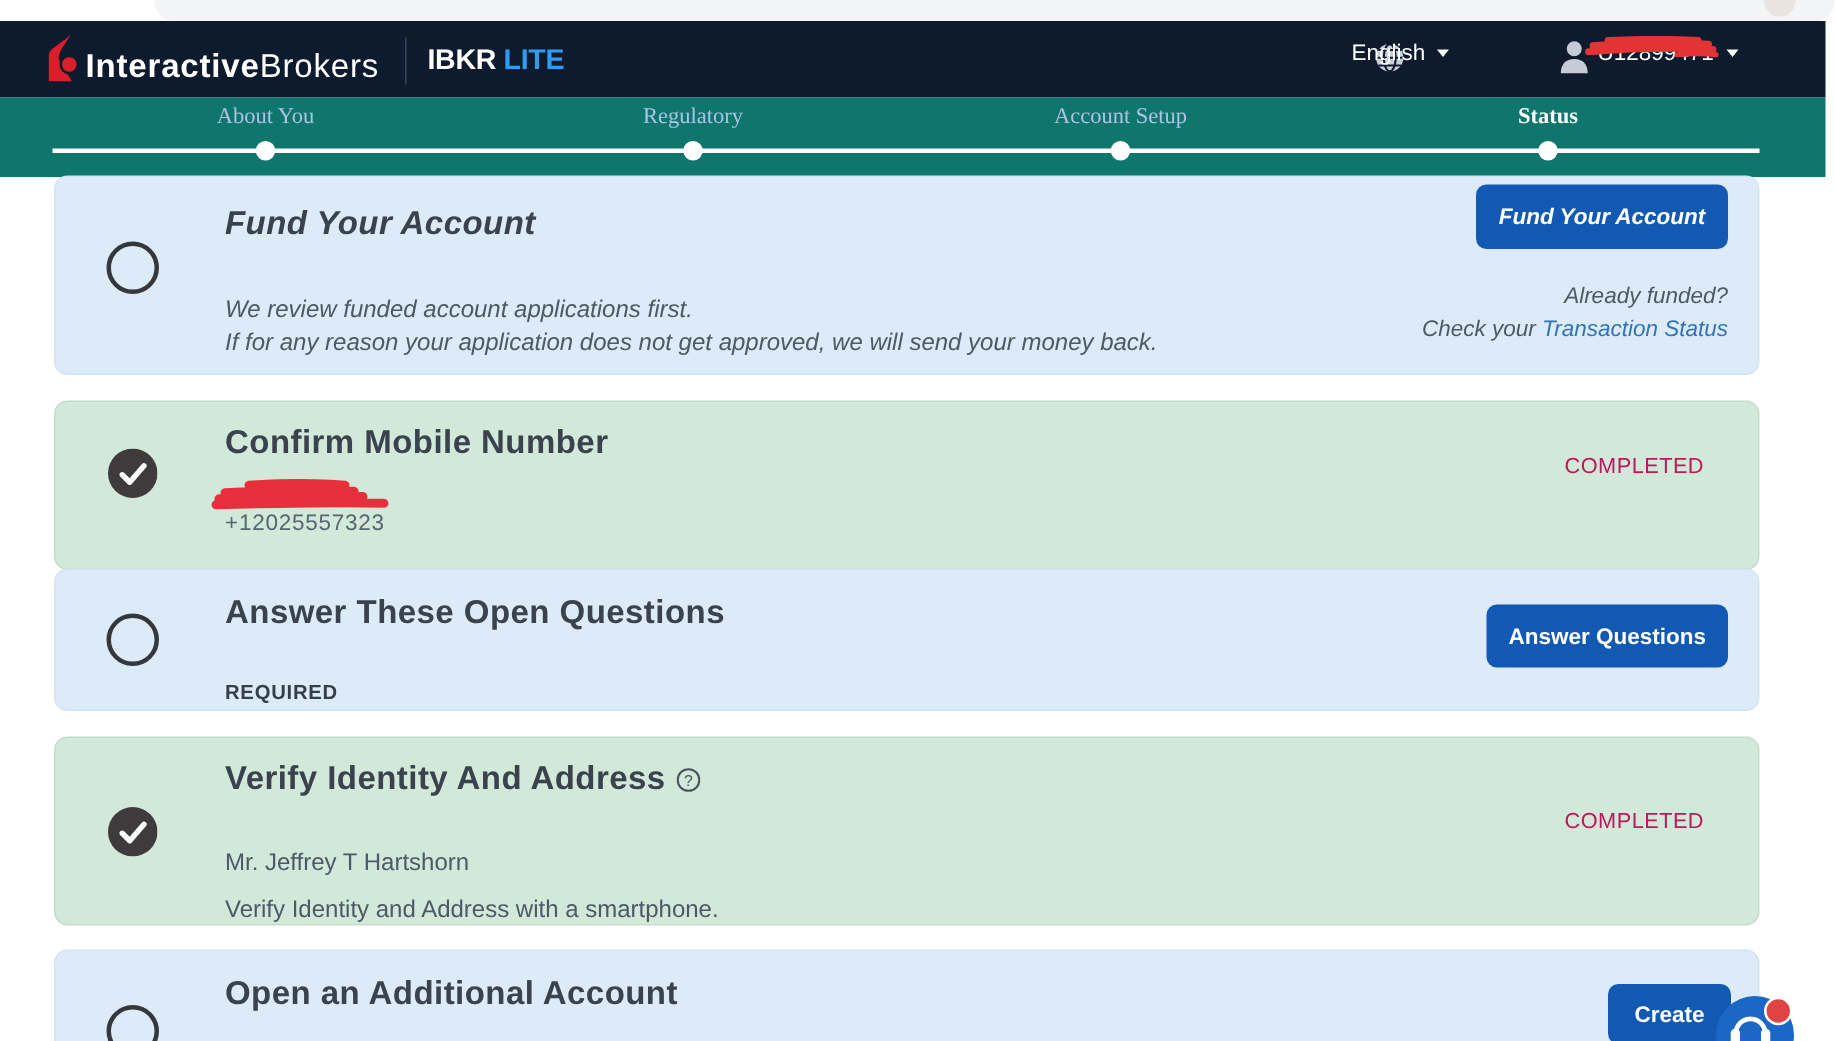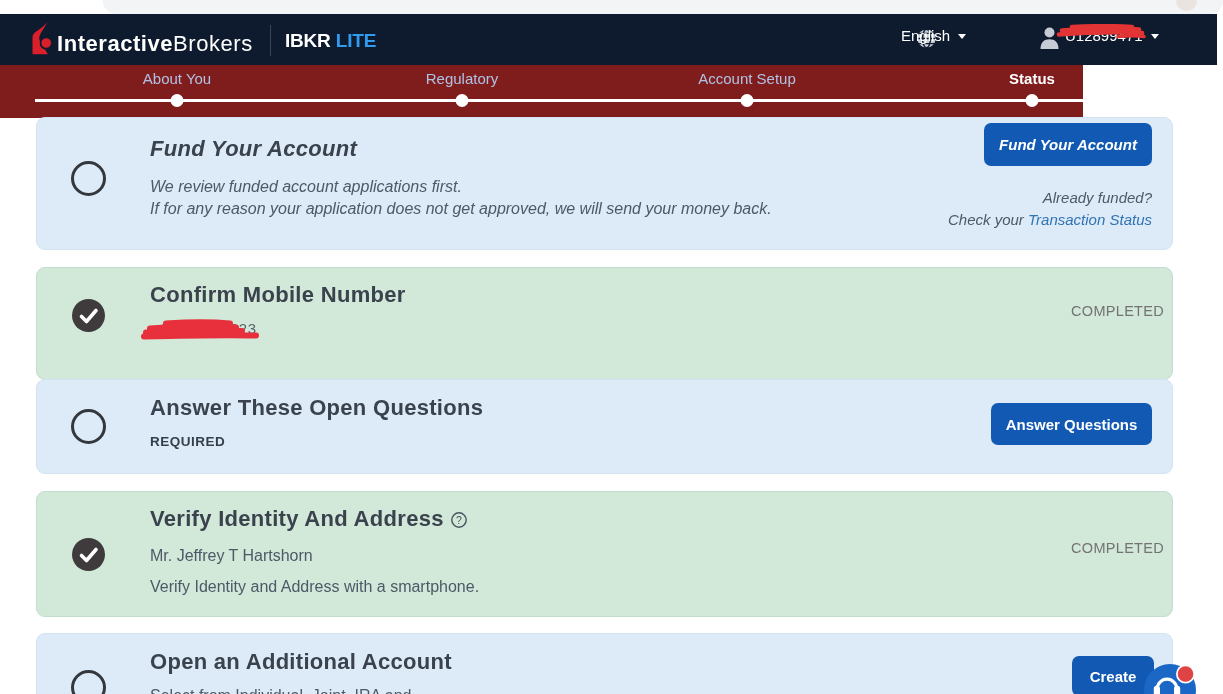--- a/index.html
+++ b/index.html
@@ -18,36 +18,36 @@
 #brand { left:57px; top:17px; font-size:22px; color:#fff; letter-spacing:0.55px; }
 #brand b { font-weight:700; }
 #divider { left:270px; top:11px; width:1px; height:31px; background:#39445a; }
 #ibkr { left:285px; top:16px; font-size:19px; font-weight:700; color:#fff; letter-spacing:-0.2px; }
 #ibkr span { color:#2f9cf0; }
 #lang { left:901px; top:13px; font-size:15px; color:#fff; }
 #user { left:1065px; top:13px; font-size:15px; color:#fff; }
 .caret { display:inline-block; width:0; height:0; border-left:4.5px solid transparent; border-right:4.5px solid transparent; border-top:5px solid #fff; vertical-align:middle; margin-left:8px; margin-bottom:2px;}
 
 
-#progress { left:0; top:65px; width:1083px; height:53px; background:#7f1d1d; }
+#progress { left:0; top:65px; width:1217px; height:53px; background:#0f766e;font-family:Liberation Serif, serif; }
 .step { position:absolute; top:5px; transform:translateX(-50%); font-size:15px; color:#b0c2e4; }
 .step.active { color:#fff; font-weight:700; }
 #pline { left:35px; top:34px; width:1138px; height:3px; background:#fff; }
 .dot { position:absolute; top:29px; width:13px; height:13px; border-radius:50%; background:#fff; transform:translateX(-50%); }
 
 
 .card { position:absolute; left:36px; width:1137px; border-radius:9px; }
 .blue { background:#dcebf7; border:1px solid #d2e3f2; }
 .green { background:#d2e8d9; border:1px solid #c3ddcc; }
 .title { position:absolute; left:113px; font-size:22px; font-weight:700; color:#3a434d; letter-spacing:0.3px; }
-.body { position:absolute; left:113px; font-size:16px; color:#4d5966; }
+.body { position:absolute; left:113px; font-size:16px; color:#4d5966;margin-top:20px; }
 .ring { position:absolute; left:34px; width:35px; height:35px; border:3.5px solid #34383c; border-radius:50%; }
 .btn { position:absolute; background:#1159b3; color:#fff; font-weight:700; font-size:15px; border-radius:7px; display:flex; align-items:center; justify-content:center; }
 .right { position:absolute; right:20px; text-align:right; }
-.completed { position:absolute; right:8px; font-size:14.5px; color:#737373; letter-spacing:0.3px; }
+.completed { position:absolute; right:36px; font-size:14.5px; color:#be185d; letter-spacing:0.3px; }
 .link { color:#3273b5; }
 </style>
 </head>
 <body>
 <div id="stage">
 
   <div class="abs" id="topstrip"></div>
   <div class="abs" id="urlbar"></div>
   <div class="abs" id="avcirc"></div>
 

